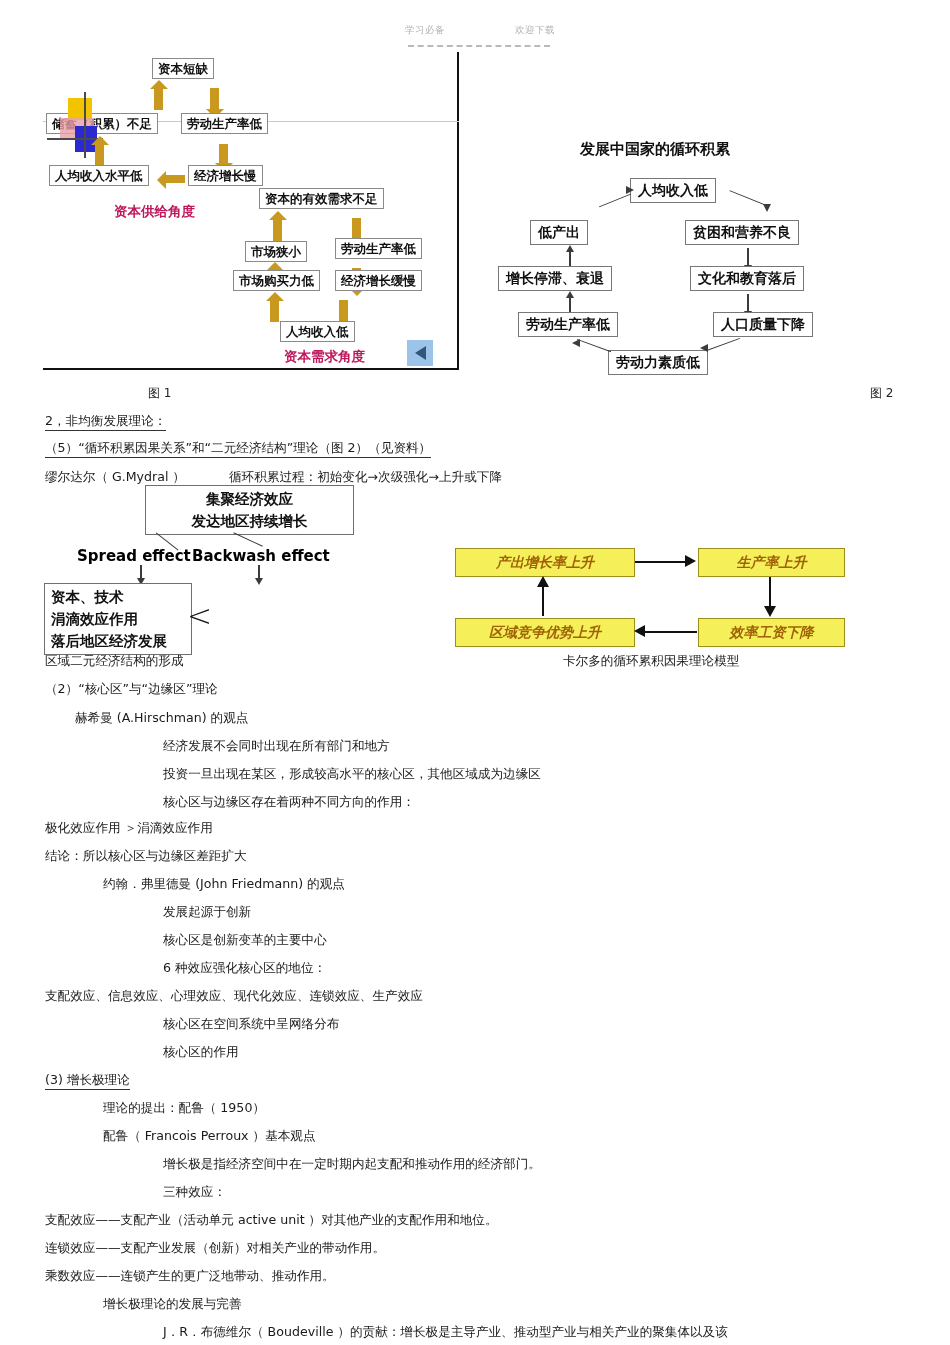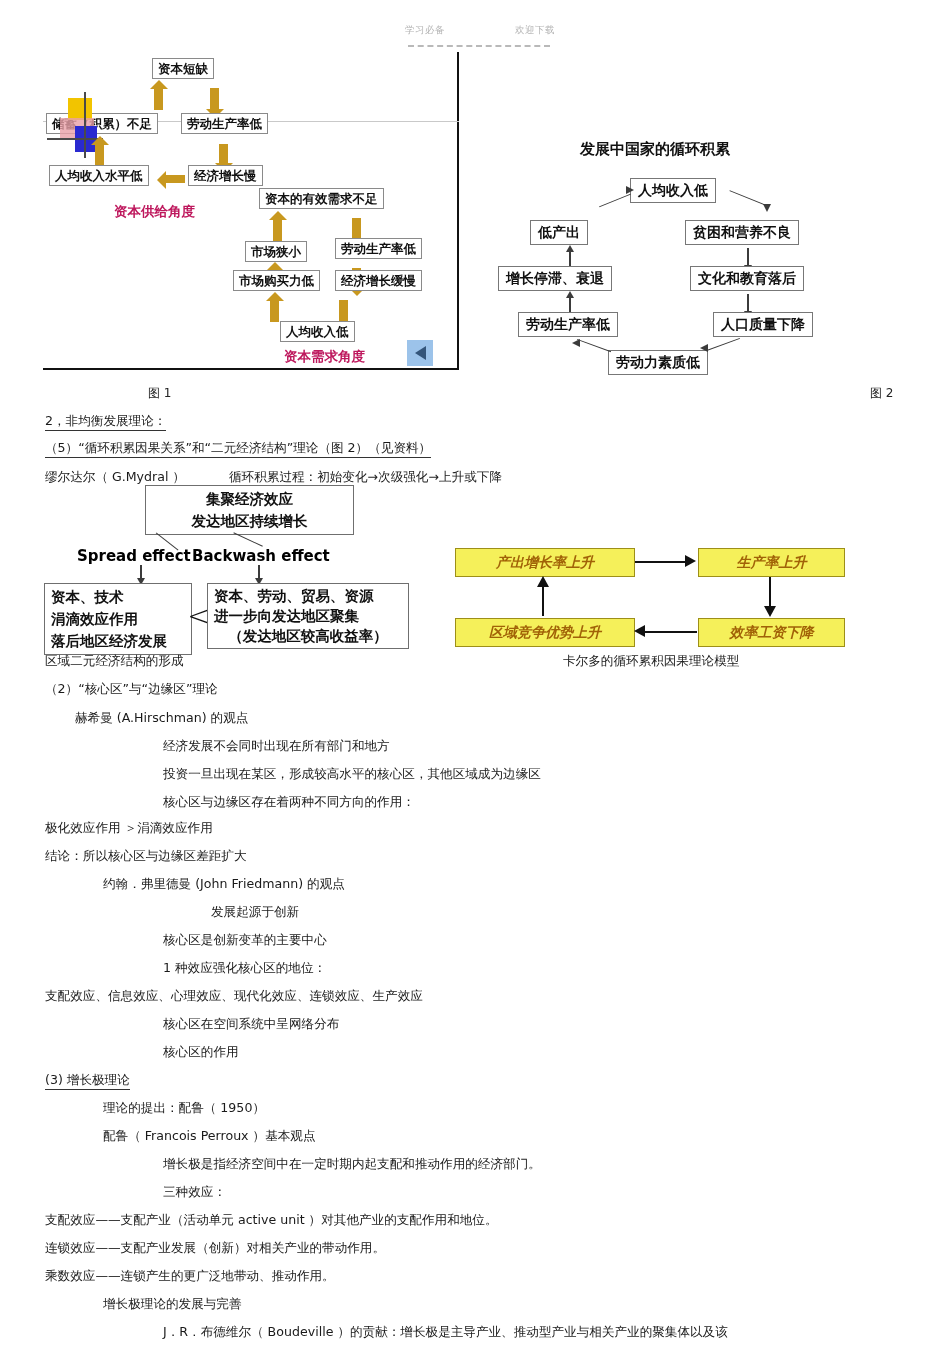--- a/index.html
+++ b/index.html
@@ -217,25 +217,20 @@
     <div style="position:absolute;left:210px;top:93px;width:0;height:0;border-left:4px solid transparent;border-right:4px solid transparent;border-top:7px solid #3b3b3b;"></div>
 
     <div class="mbox" style="left:-1px;top:98px;width:134px;">
       <div>资本、技术</div>
       <div>涓滴效应作用</div>
       <div>落后地区经济发展</div>
     </div>
 
     <div class="lt" style="left:142px;top:116px;">&lt;</div>
 
-    <div class="mbox" style="left:162px;top:98px;width:188px;line-height:20px;">
-      <div>资本、劳动、贸易、资源</div>
-      <div>进一步向发达地区聚集</div>
-      <div style="text-align:center;">（发达地区较高收益率）</div>
-    </div>
   </div>
 
   <div class="kal">
     <div class="ybox" style="left:0px;top:0px;width:178px;height:27px;">产出增长率上升</div>
     <div class="ybox" style="left:243px;top:0px;width:145px;height:27px;">生产率上升</div>
     <div class="ybox" style="left:0px;top:70px;width:178px;height:27px;">区域竞争优势上升</div>
     <div class="ybox" style="left:243px;top:70px;width:145px;height:27px;">效率工资下降</div>
 
     <div style="position:absolute;left:180px;top:12.5px;width:52px;height:2.4px;background:#111;"></div>
     <div style="position:absolute;left:230px;top:7px;width:0;height:0;border-top:6px solid transparent;border-bottom:6px solid transparent;border-left:11px solid #111;"></div>
@@ -254,23 +249,23 @@
   <div class="t" style="left:563px;top:653px;">卡尔多的循环累积因果理论模型</div>
 
   <div class="t" style="left:45px;top:681px;">（2）“核心区”与“边缘区”理论</div>
   <div class="t" style="left:75px;top:710px;">赫希曼 (A.Hirschman)    的观点</div>
   <div class="t" style="left:163px;top:738px;">经济发展不会同时出现在所有部门和地方</div>
   <div class="t" style="left:163px;top:766px;">投资一旦出现在某区，形成较高水平的核心区，其他区域成为边缘区</div>
   <div class="t" style="left:163px;top:794px;">核心区与边缘区存在着两种不同方向的作用：</div>
   <div class="t" style="left:45px;top:820px;">极化效应作用  ＞涓滴效应作用</div>
   <div class="t" style="left:45px;top:848px;">结论：所以核心区与边缘区差距扩大</div>
   <div class="t" style="left:103px;top:876px;">约翰．弗里德曼 (John Friedmann)      的观点</div>
-  <div class="t" style="left:163px;top:904px;margin-left:48px;">发展起源于创新</div>
+  <div class="t" style="left:163px;top:904px;">发展起源于创新</div>
   <div class="t" style="left:163px;top:932px;">核心区是创新变革的主要中心</div>
-  <div class="t" style="left:163px;top:960px;">1 种效应强化核心区的地位：</div>
+  <div class="t" style="left:163px;top:960px;">6 种效应强化核心区的地位：</div>
   <div class="t" style="left:45px;top:988px;">支配效应、信息效应、心理效应、现代化效应、连锁效应、生产效应</div>
   <div class="t" style="left:163px;top:1016px;">核心区在空间系统中呈网络分布</div>
   <div class="t" style="left:163px;top:1044px;">核心区的作用</div>
   <div class="t u" style="left:45px;top:1072px;">(3) 增长极理论</div>
   <div class="t" style="left:103px;top:1100px;">理论的提出：配鲁（    1950）</div>
   <div class="t" style="left:103px;top:1128px;">配鲁（ Francois Perroux       ）基本观点</div>
   <div class="t" style="left:163px;top:1156px;">增长极是指经济空间中在一定时期内起支配和推动作用的经济部门。</div>
   <div class="t" style="left:163px;top:1184px;">三种效应：</div>
   <div class="t" style="left:45px;top:1212px;">支配效应——支配产业（活动单元        active unit        ）对其他产业的支配作用和地位。</div>
   <div class="t" style="left:45px;top:1240px;">连锁效应——支配产业发展（创新）对相关产业的带动作用。</div>

